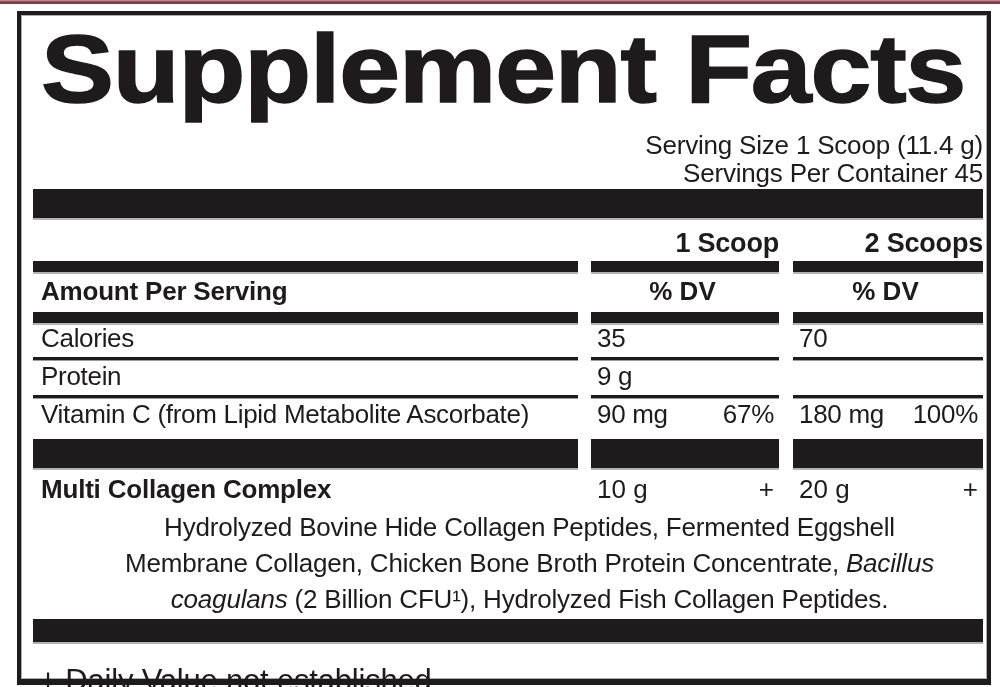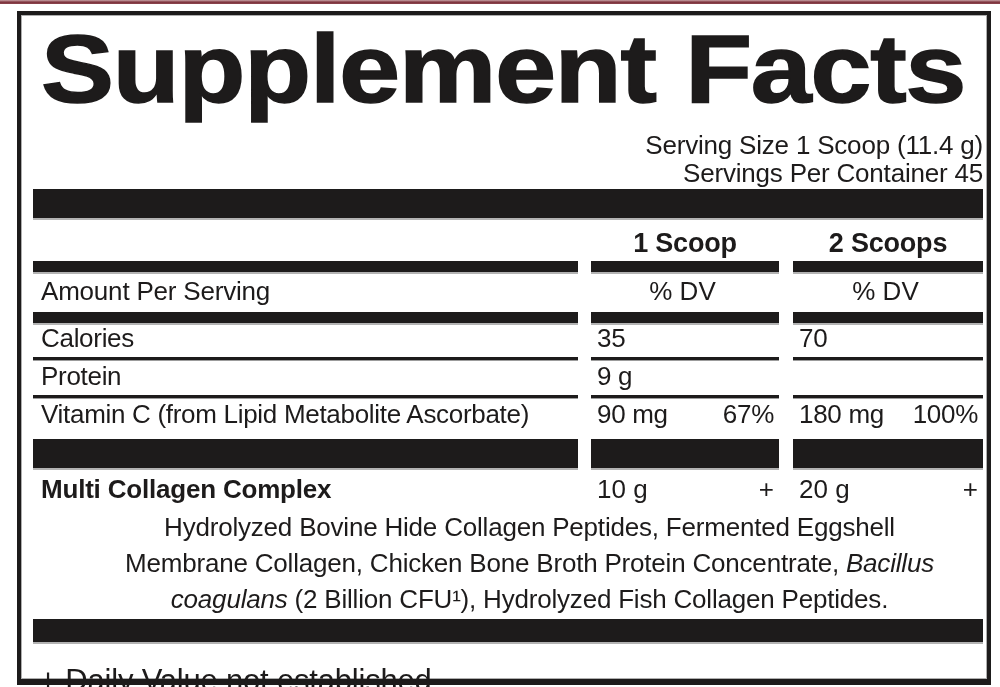--- a/index.html
+++ b/index.html
@@ -59,24 +59,24 @@
   .bars-row.thin  { height: 11px; }
   .bars-row.thick { height: 29px; margin-top: 6px; }
 
   .rule-row { height: 3px; margin-bottom: 1px; }
   .rule-row .c-label, .rule-row .c-one, .rule-row .c-two {
     background: var(--ink); box-shadow: 0 1px 0 #9c9c9c; height: 3px;
   }
 
   .scoop-head { height: 43px; align-items: flex-end; padding-bottom: 2px; }
   .scoop-head .c-one, .scoop-head .c-two {
-    text-align: center; font-weight: bold; font-size: 27px; letter-spacing: -0.2px;
-  }
-
-  .aps-row { height: 40px; align-items: flex-end; padding-bottom: 5px; font-size: 26px; font-weight: normal; }
+    text-align: right; font-weight: bold; font-size: 27px; letter-spacing: -0.2px;
+  }
+
+  .aps-row { height: 40px; align-items: flex-end; padding-bottom: 5px; font-size: 26px; font-weight: bold; }
   .aps-row .c-label { padding-left: 8px; letter-spacing: -0.2px; }
   .aps-row .c-one, .aps-row .c-two { text-align: center; padding-right: 5px; }
 
   .data-row { height: 34px; align-items: flex-start; font-size: 26px; letter-spacing: -0.3px; }
   .data-row .c-label { padding-left: 8px; white-space: nowrap; }
   .cell { display: flex; justify-content: space-between; }
   .amt { padding-left: 6px; white-space: nowrap; }
   .dv  { padding-right: 5px; white-space: nowrap; }
 
   .complex-row { height: 34px; align-items: center; font-size: 26px; margin-top: 4px; }

